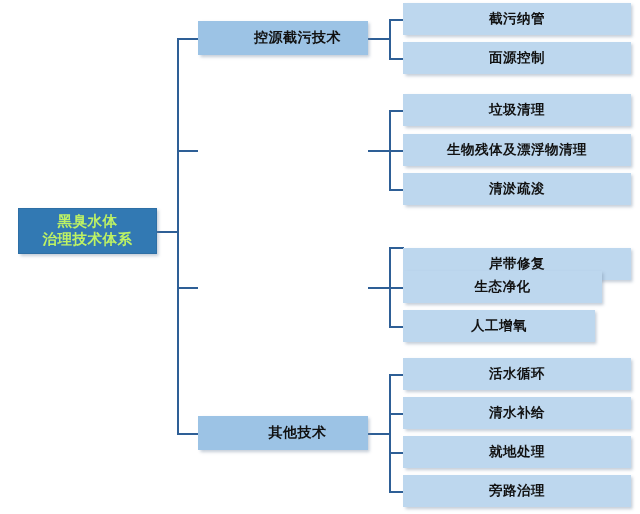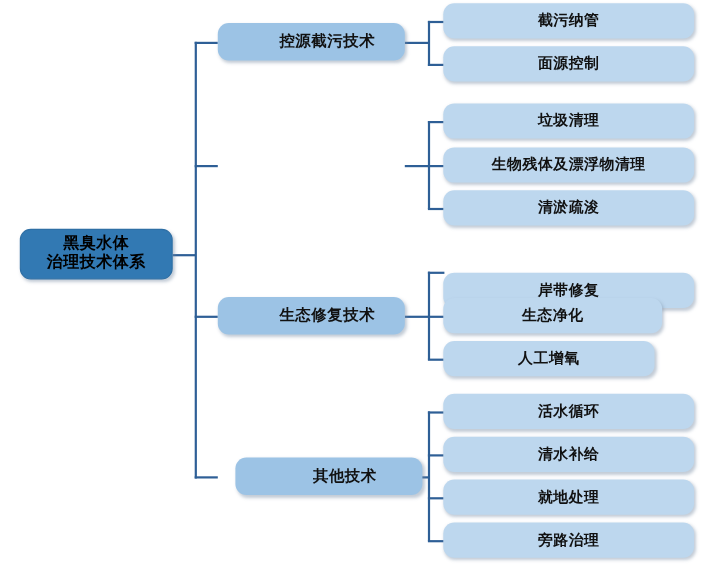--- a/index.html
+++ b/index.html
@@ -21,25 +21,24 @@
     position: absolute;
     box-sizing: border-box;
     display: flex;
     align-items: center;
     justify-content: center;
     text-align: center;
     font-weight: bold;
     line-height: 1.22;
     letter-spacing: 0.5px;
     box-shadow: 1.5px 2px 3px rgba(120,140,165,0.45);
-    border-radius: 10px;
   }
   .node-root {
     background: #3279B3;
-    color: #000000;
+    color: #bef264;
     font-size: 14.5px;
     white-space: pre-line;
     border: 1px solid #2e6fa5;
   }
   .node-l2 {
     background: #9CC3E5;
     color: #111111;
     font-size: 14px;
     padding-left: 29px;
   }
@@ -94,24 +93,21 @@
   <div class="conn conn-h" style="left:389px; top:491px; width:15px;"></div>
 
   <div class="node node-root" style="left:18px; top:208px; width:139px; height:46px;">
     <span>黑臭水体
 治理技术体系</span>
   </div>
 
   <div class="node node-l2" style="left:198px; top:21px; width:170px; height:34px;">
     <span>控源截污技术</span>
   </div>
-  <div class="node node-l2" style="left:198px; top:270px; width:170px; height:34px;">
-    <span>生态修复技术</span>
-  </div>
-  <div class="node node-l2" style="left:198px; top:416px; width:170px; height:34px;margin-left:16px;">
+  <div class="node node-l2" style="left:198px; top:416px; width:170px; height:34px;">
     <span>其他技术</span>
   </div>
 
   <div class="node node-leaf" style="left:403px; top:3px; width:228px; height:32px;">
     <span>截污纳管</span>
   </div>
   <div class="node node-leaf" style="left:403px; top:42px; width:228px; height:32px;">
     <span>面源控制</span>
   </div>
 

